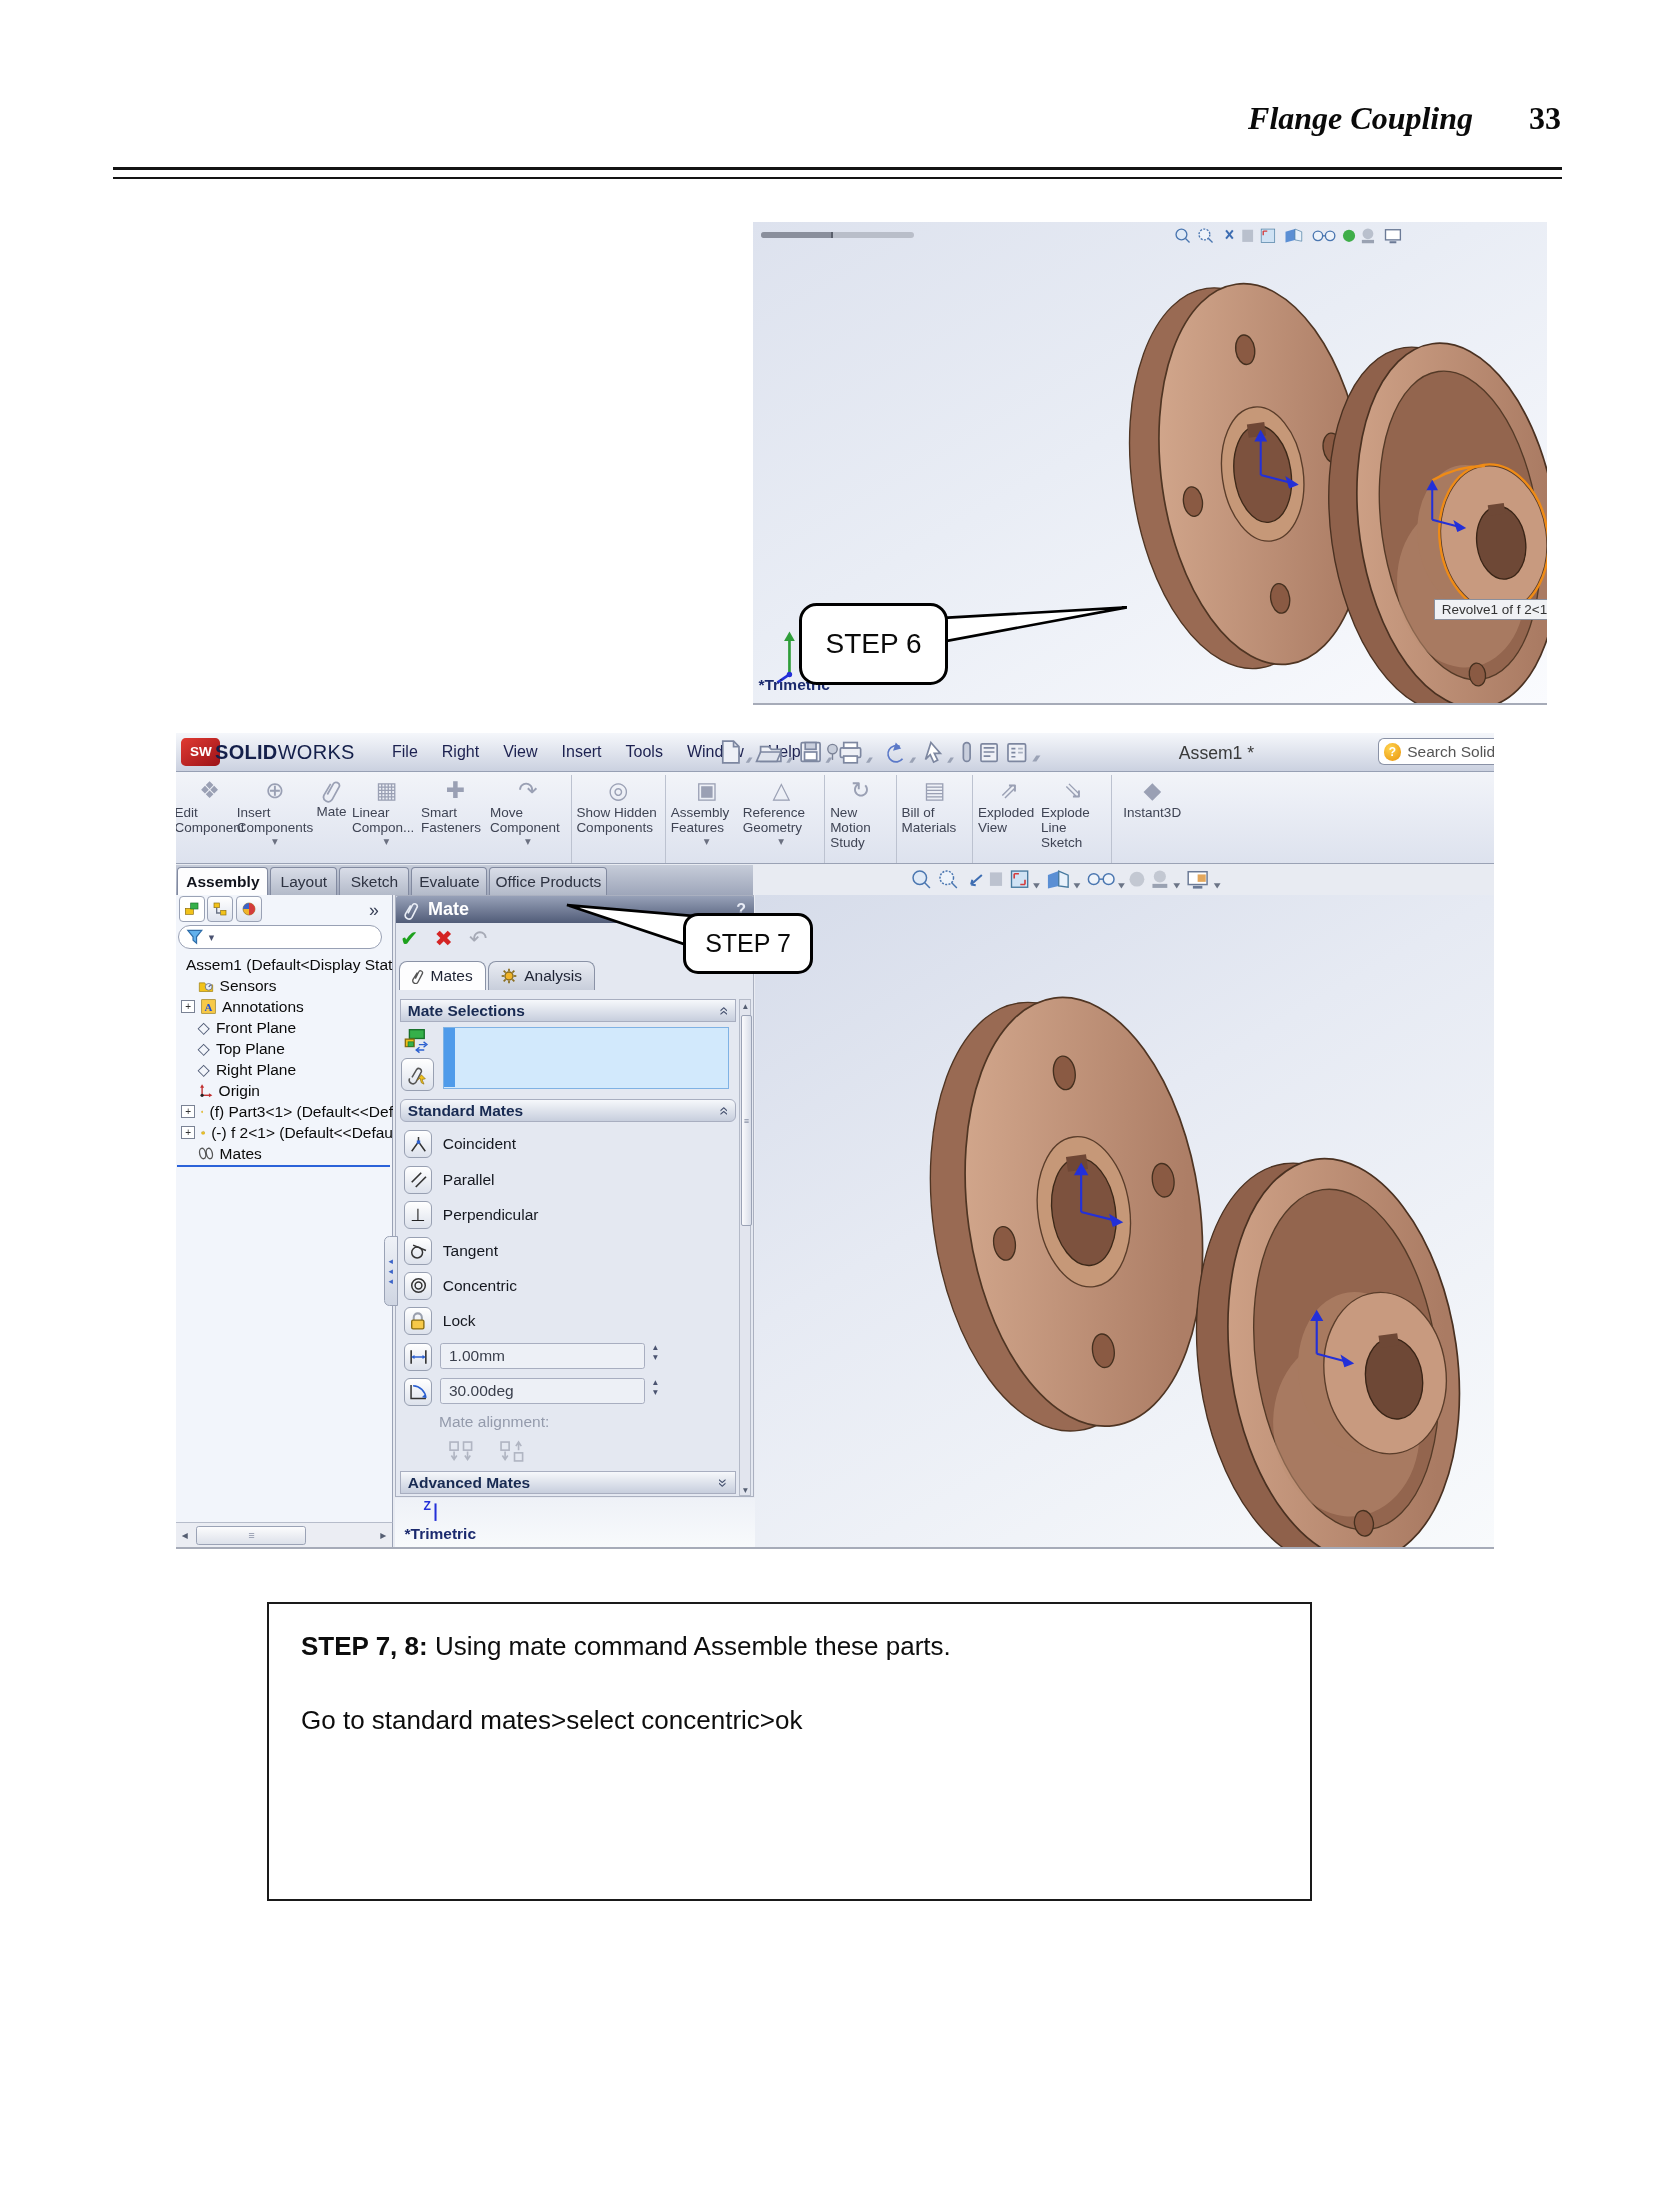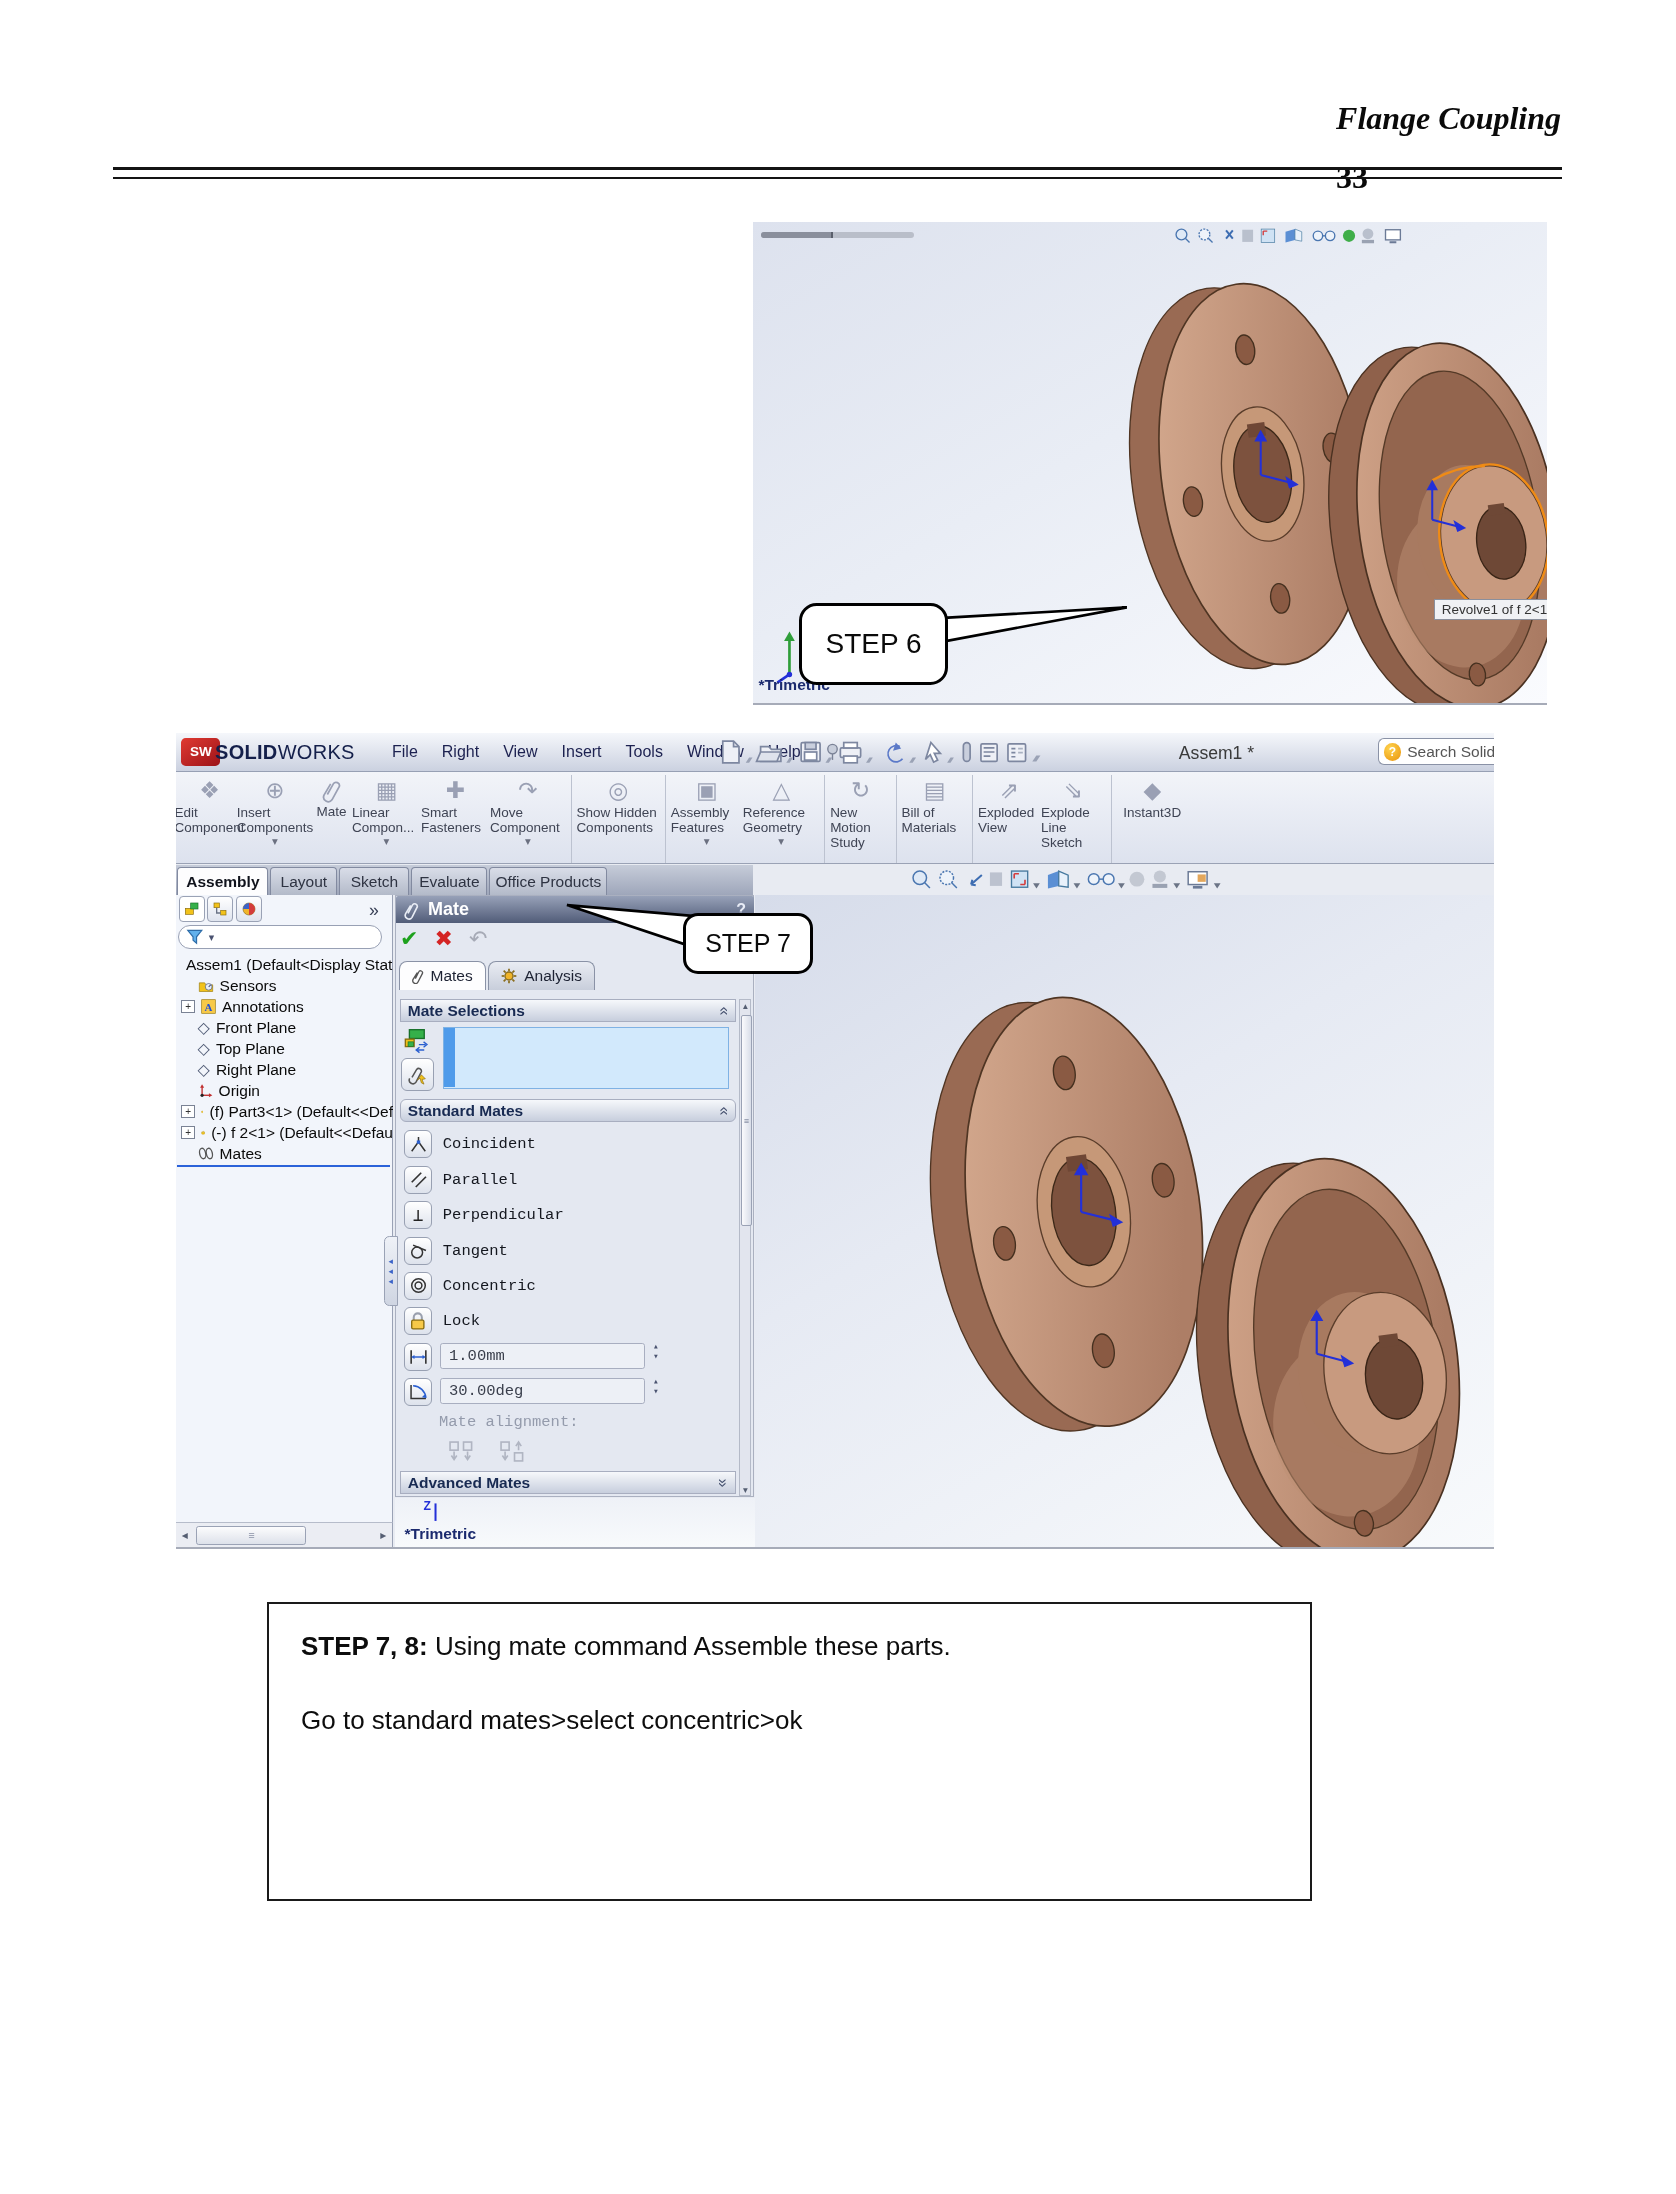--- a/index.html
+++ b/index.html
@@ -1,22 +1,22 @@
 <!DOCTYPE html>
 <html style="font-size:10.8px"><head>
 <meta charset="utf-8">
 <style>
   html,body{margin:0;padding:0;background:#888;}
   .page{position:relative;width:1676px;height:2194px;background:#ffffff;
         font-family:"Liberation Sans",sans-serif;color:#111;overflow:hidden;}
   .abs{position:absolute;}
 
   
-  .hdr{top:100px;right:115px;display:flex;align-items:baseline;gap:22px;
-       font-family:"Liberation Serif",serif;font-weight:bold;font-size:32px;color:#0a0a0a;flex-direction:column;}
+  .hdr{top:100px;right:115px;display:flex;align-items:baseline;gap:56px;
+       font-family:"Liberation Serif",serif;font-weight:bold;font-size:32px;color:#0a0a0a;}
   .hdr .t{font-style:italic;}
   .rule{top:167px;left:113px;width:1449px;height:6.8px;border-top:3.4px solid #141414;border-bottom:2px solid #141414;}
 
   
   .box6{left:162px;top:236px;width:396px;height:178px;border:2.7px solid #141414;background:#fff;
         padding:13.5px 21.6px;font-size:28px;line-height:51px;color:#0d0d0d;}
   .boxb{left:267px;top:1602px;width:1045px;height:299px;border:2.7px solid #1a1a1a;background:#fff;
         padding:27px 32px 0 32px;font-size:26px;color:#0d0d0d;box-sizing:border-box;}
   .boxb p{margin:0 0 43px 0;line-height:1.18;}
   .boxb .p2{line-height:2.05;margin-bottom:27px;}
@@ -640,21 +640,21 @@
         </div>
         <div class="abs selbox">
           <div class="abs selstrip"></div>
         </div>
       </div>
 
       <div class="abs ghead" style="left:4px;top:203px;width:336px;border-radius:6px;">
         <span>Standard Mates</span>
         <span class="chev">»</span>
       </div>
-      <div class="abs" style="left:0;top:228px;width:341px;font-family:Liberation Mono, monospace;">
+      <div class="abs" style="left:0;top:228px;width:341px;">
         <div class="mitem">
           <span class="mbtn">
               <svg width="19" height="19" viewBox="0 0 28 28">
             <path d="M4 24 L14 10 L24 24 M14 10 L14 3" stroke="#333" stroke-width="2.2" fill="none"></path>
             <rect x="11.5" y="8" width="5" height="5" fill="#2a5fd0"></rect>
               </svg>
             </span>
           <span class="mlabel">Coincident</span>
           </div>
         <div class="mitem">

